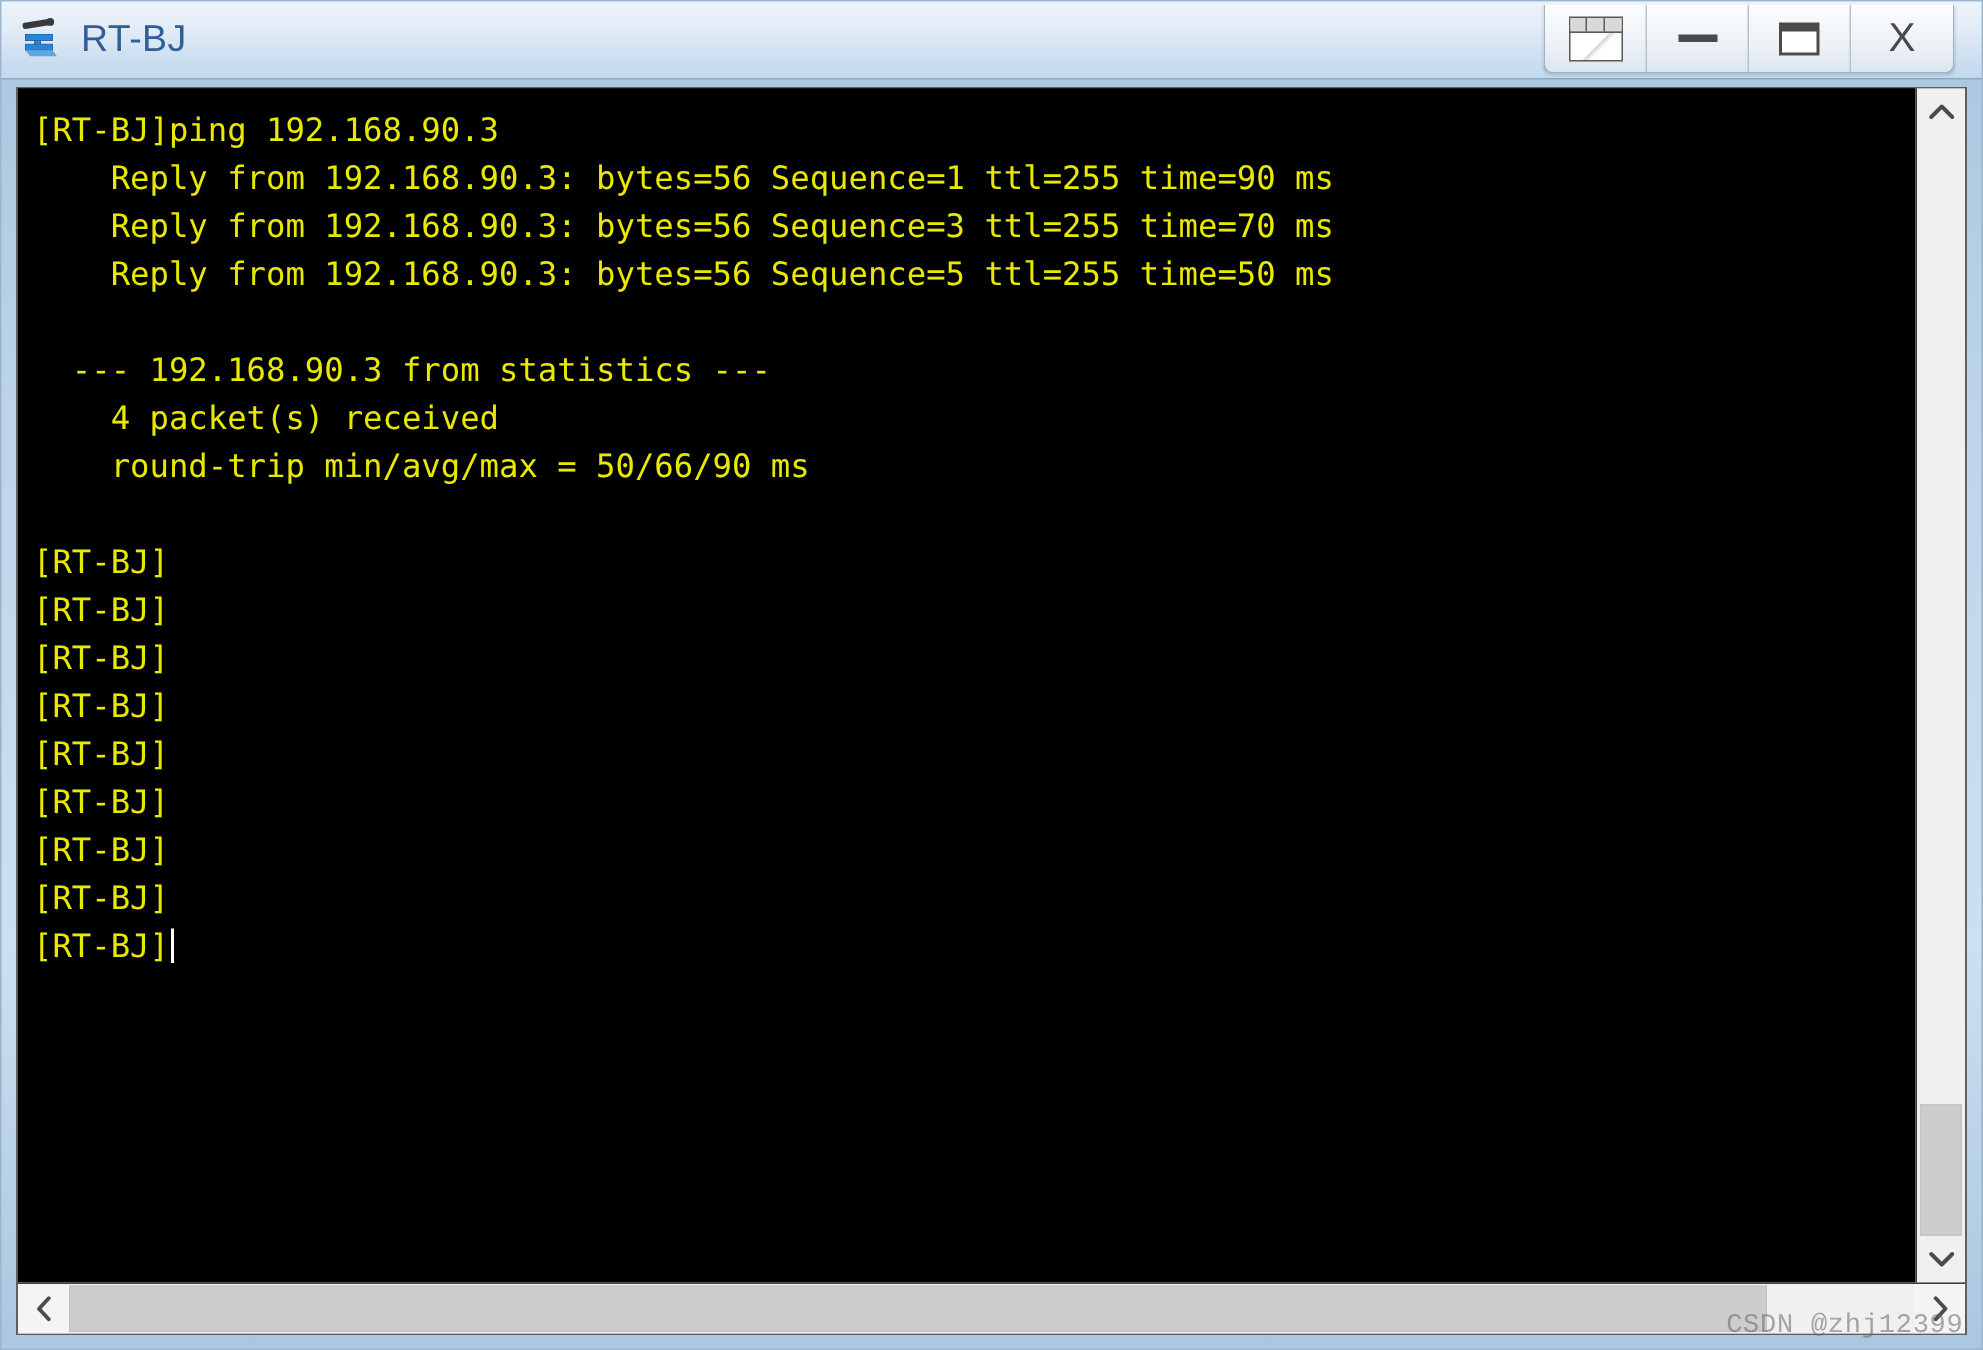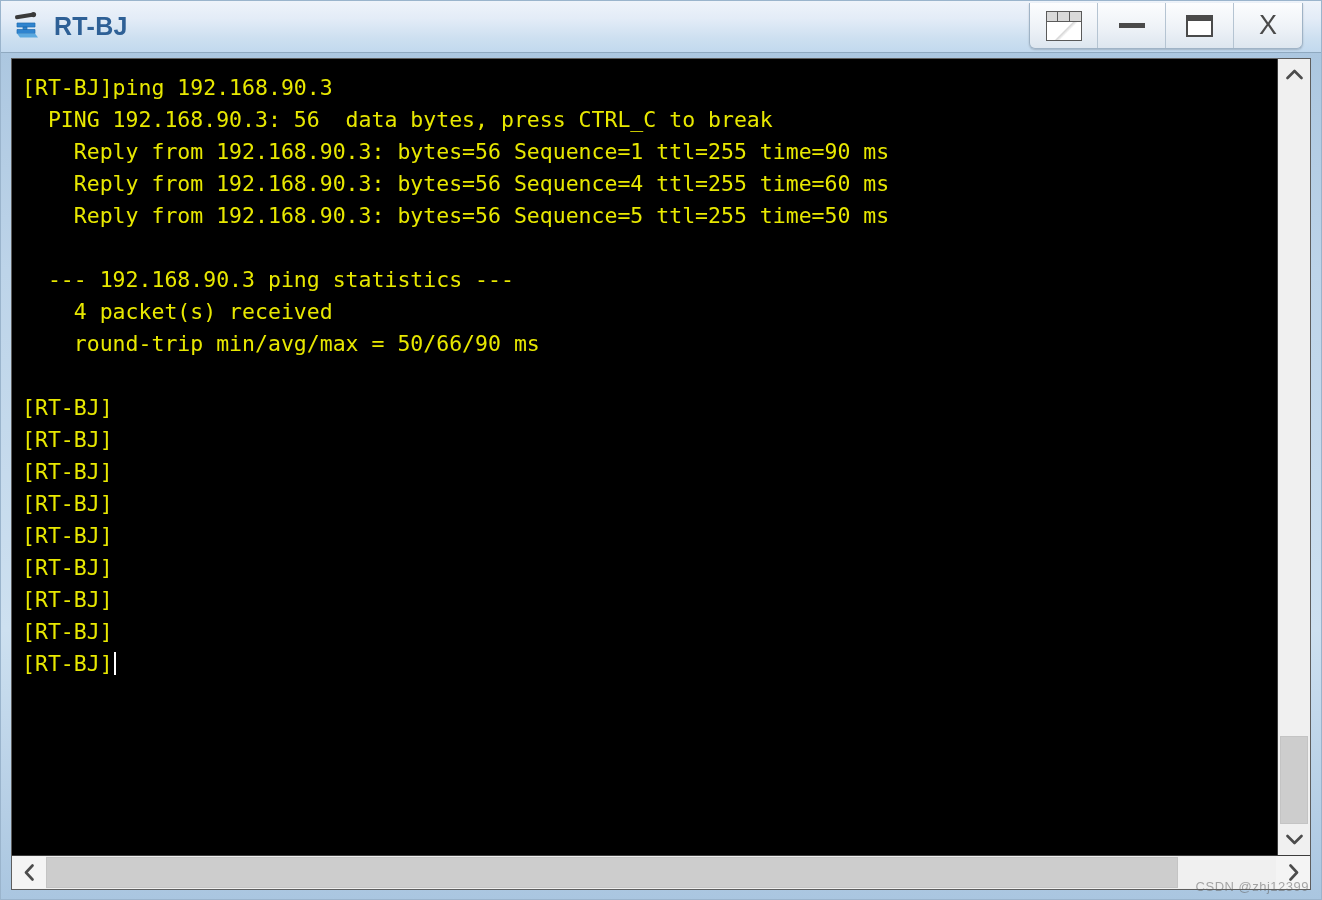--- a/index.html
+++ b/index.html
@@ -34,21 +34,20 @@
     border-bottom: 1px solid #8fa9c0;
     display: flex;
     align-items: center;
     padding-left: 10px;
   }
 
   .titlebar-left {
     display: flex;
     align-items: center;
     gap: 9px;
-    font-weight: bold;
   }
 
   .app-icon {
     width: 34px;
     height: 34px;
     position: relative;
     flex: 0 0 34px;
   }
   .app-icon svg { display: block; }
 
@@ -244,22 +243,22 @@
     cursor: pointer;
   }
 
   .arrow-ico { display: block; }
 
   
   .watermark {
     position: absolute;
     right: 12px;
     bottom: 5px;
-    font-family: Liberation Sans, sans-serif;
-    font-size: 13px;
+    font-family: Liberation Mono, monospace;
+    font-size: 18px;
     color: rgba(100,100,100,0.55);
     letter-spacing: 0.5px;
     pointer-events: none;
     white-space: nowrap;
     z-index: 20;
   }
 </style>
 </head>
 <body>
 
@@ -310,26 +309,25 @@
     </div>
   </div>
 
   <div class="body-area">
     <div class="console-shell">
 
       <div class="console-row">
 
         <div class="terminal">
           <div class="term-line">[RT-BJ]ping 192.168.90.3</div>
-          <div class="term-line">  PING 192.168.90.3: 56  data bytes, press CTRL_C to break</div>
           <div class="term-line">    Reply from 192.168.90.3: bytes=56 Sequence=1 ttl=255 time=90 ms</div>
-          <div class="term-line">    Reply from 192.168.90.3: bytes=56 Sequence=4 ttl=255 time=60 ms</div>
+          <div class="term-line">    Reply from 192.168.90.3: bytes=56 Sequence=3 ttl=255 time=70 ms</div>
           <div class="term-line">    Reply from 192.168.90.3: bytes=56 Sequence=5 ttl=255 time=50 ms</div>
           <div class="term-line blank"></div>
-          <div class="term-line">  --- 192.168.90.3 ping statistics ---</div>
+          <div class="term-line">  --- 192.168.90.3 from statistics ---</div>
           <div class="term-line">    4 packet(s) received</div>
           <div class="term-line">    round-trip min/avg/max = 50/66/90 ms</div>
           <div class="term-line blank"></div>
           <div class="term-line">[RT-BJ]</div>
           <div class="term-line">[RT-BJ]</div>
           <div class="term-line">[RT-BJ]</div>
           <div class="term-line">[RT-BJ]</div>
           <div class="term-line">[RT-BJ]</div>
           <div class="term-line">[RT-BJ]</div>
           <div class="term-line">[RT-BJ]</div>

